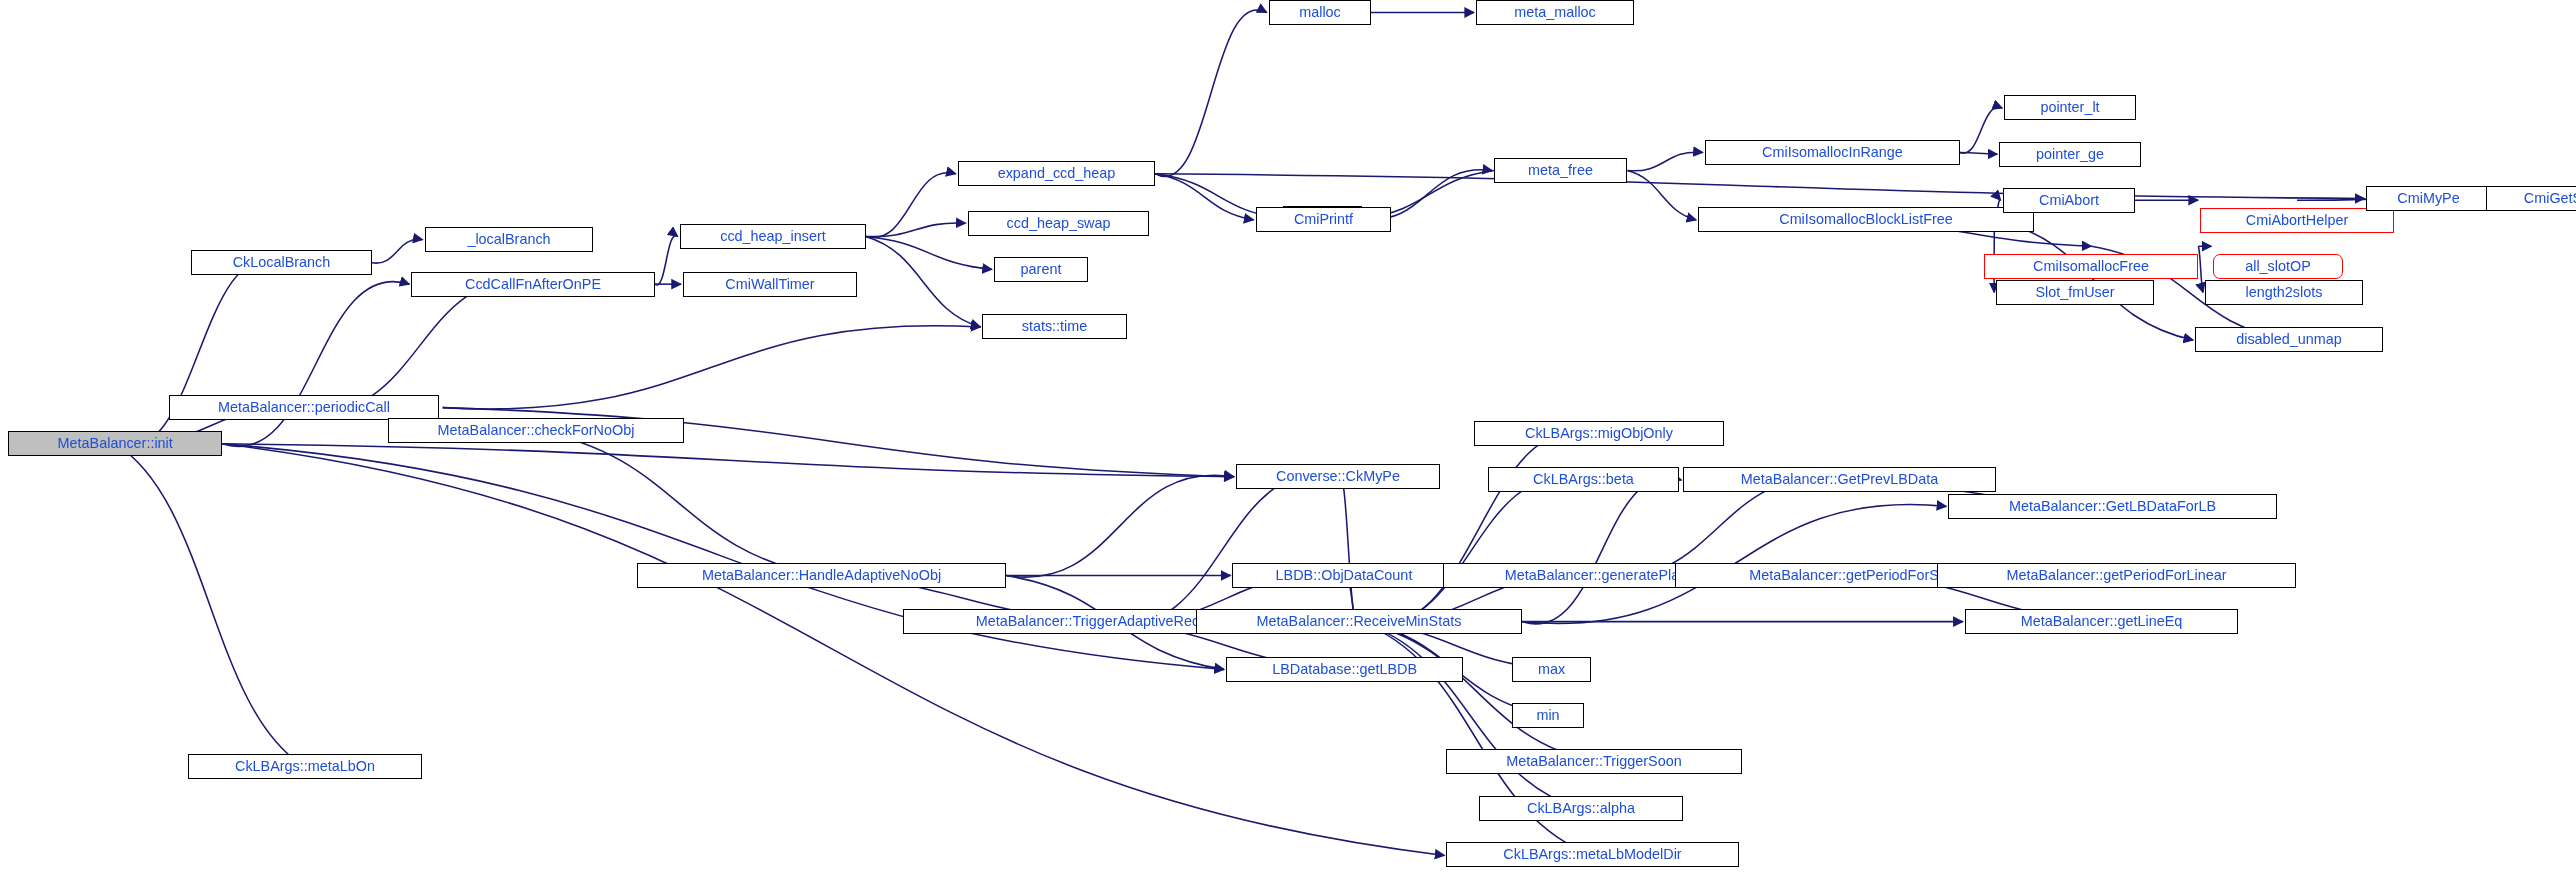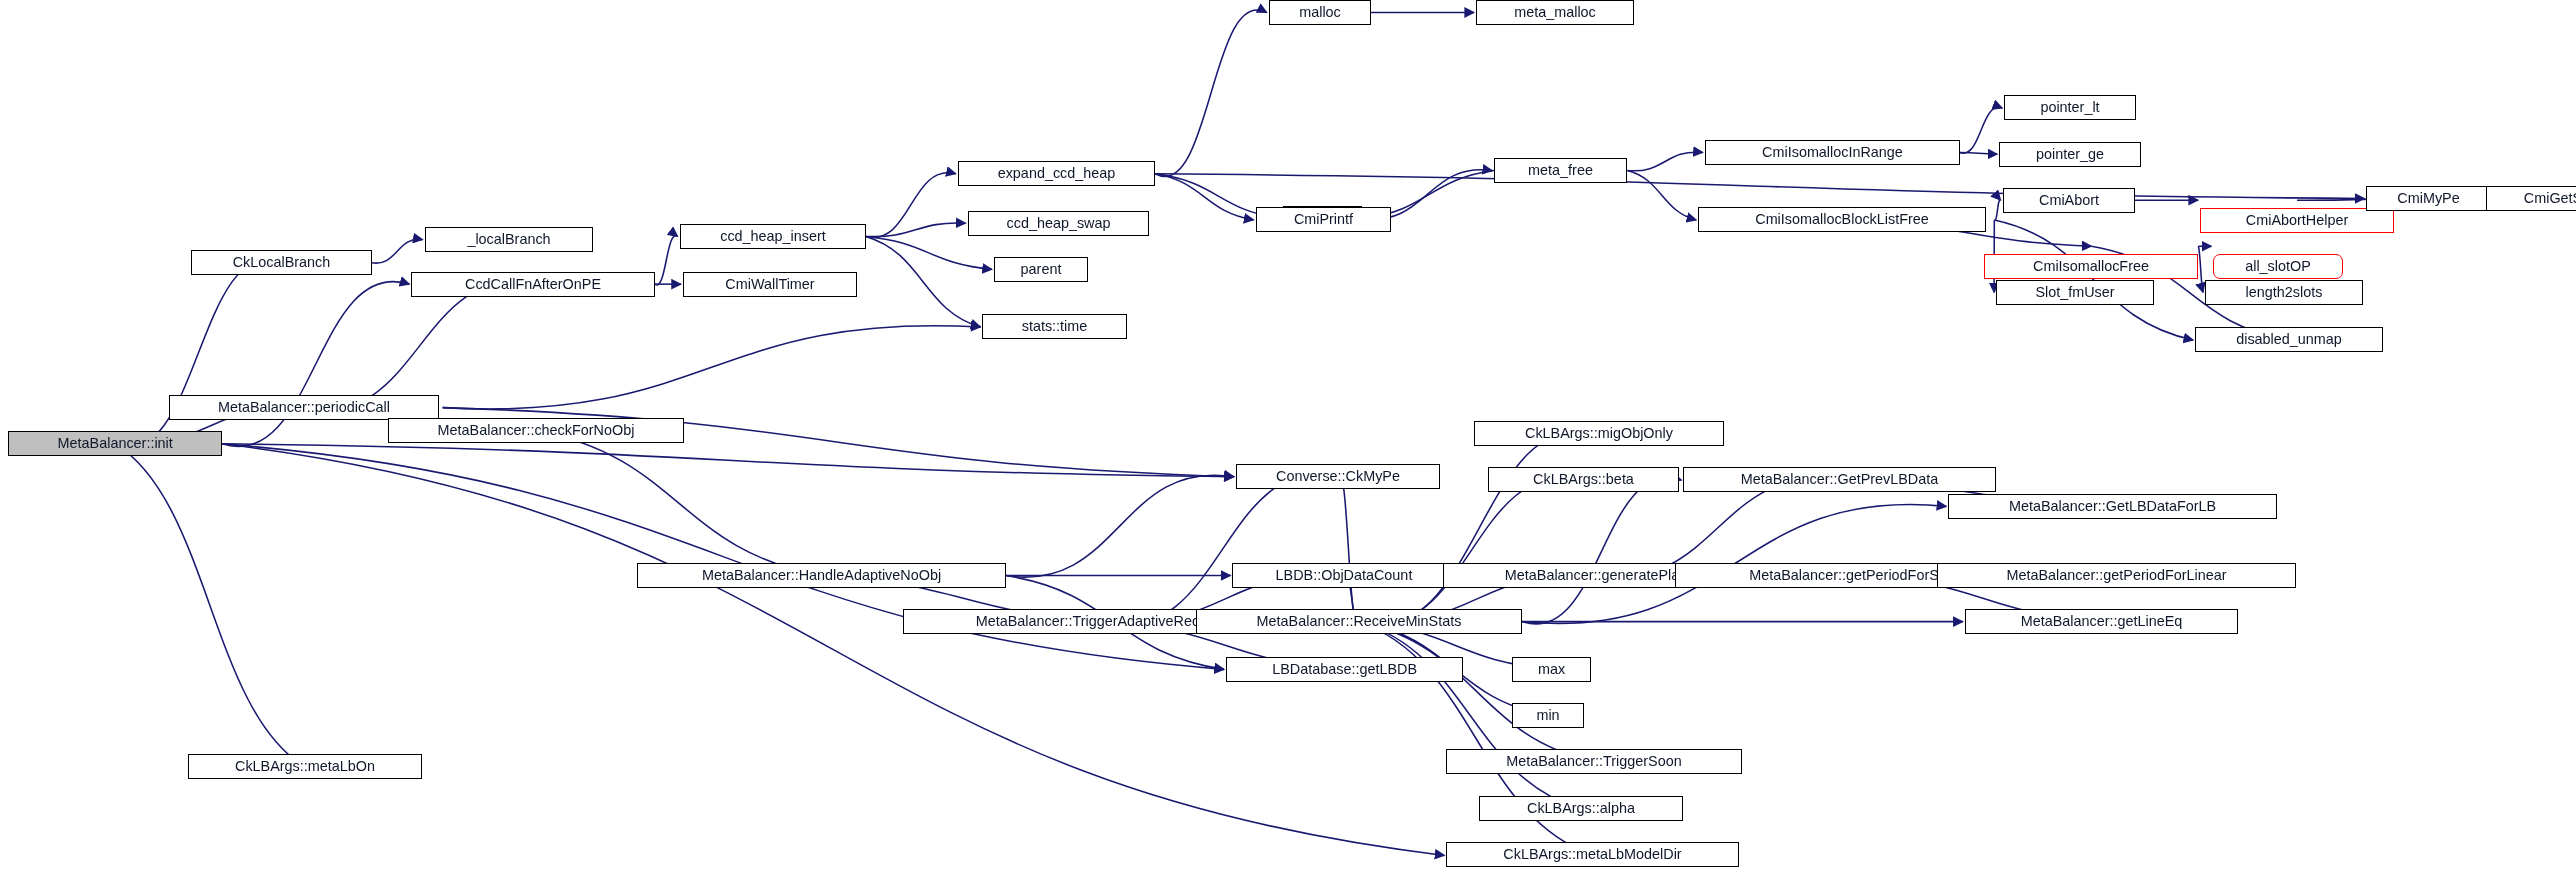--- a/index.html
+++ b/index.html
@@ -21,21 +21,21 @@
     top: 0;
     width: 2576px;
     height: 878px;
     pointer-events: none;
   }
   .node {
     position: absolute;
     box-sizing: border-box;
     border: 1px solid #000000;
     background: #ffffff;
-    color: #0f172a;
+    color: #1d4ed8;
     font-size: 14.4px;
     line-height: 1;
     display: flex;
     align-items: center;
     justify-content: center;
     white-space: nowrap;
     padding: 0 5.8px;
     height: 25px;
   }
   .node.red {
@@ -172,21 +172,21 @@
       </div>
       <div class="node" style="left: 1256px; top: 207px; width: 135px;">
         <span class="node-label">CmiPrintf</span>
       </div>
       <div class="node" style="left: 1494px; top: 158px; width: 133px;">
         <span class="node-label">meta_free</span>
       </div>
       <div class="node" style="left: 1705px; top: 140px; width: 255px;">
         <span class="node-label">CmiIsomallocInRange</span>
       </div>
-      <div class="node" style="left: 1698px; top: 207px; width: 288px;">
+      <div class="node" style="left: 1698px; top: 207px; width: 336px;">
         <span class="node-label">CmiIsomallocBlockListFree</span>
       </div>
       <div class="node" style="left: 2004px; top: 95px; width: 132px;">
         <span class="node-label">pointer_lt</span>
       </div>
       <div class="node" style="left: 1999px; top: 142px; width: 142px;">
         <span class="node-label">pointer_ge</span>
       </div>
       <div class="node" style="left: 2003px; top: 188px; width: 132px;">
         <span class="node-label">CmiAbort</span>

